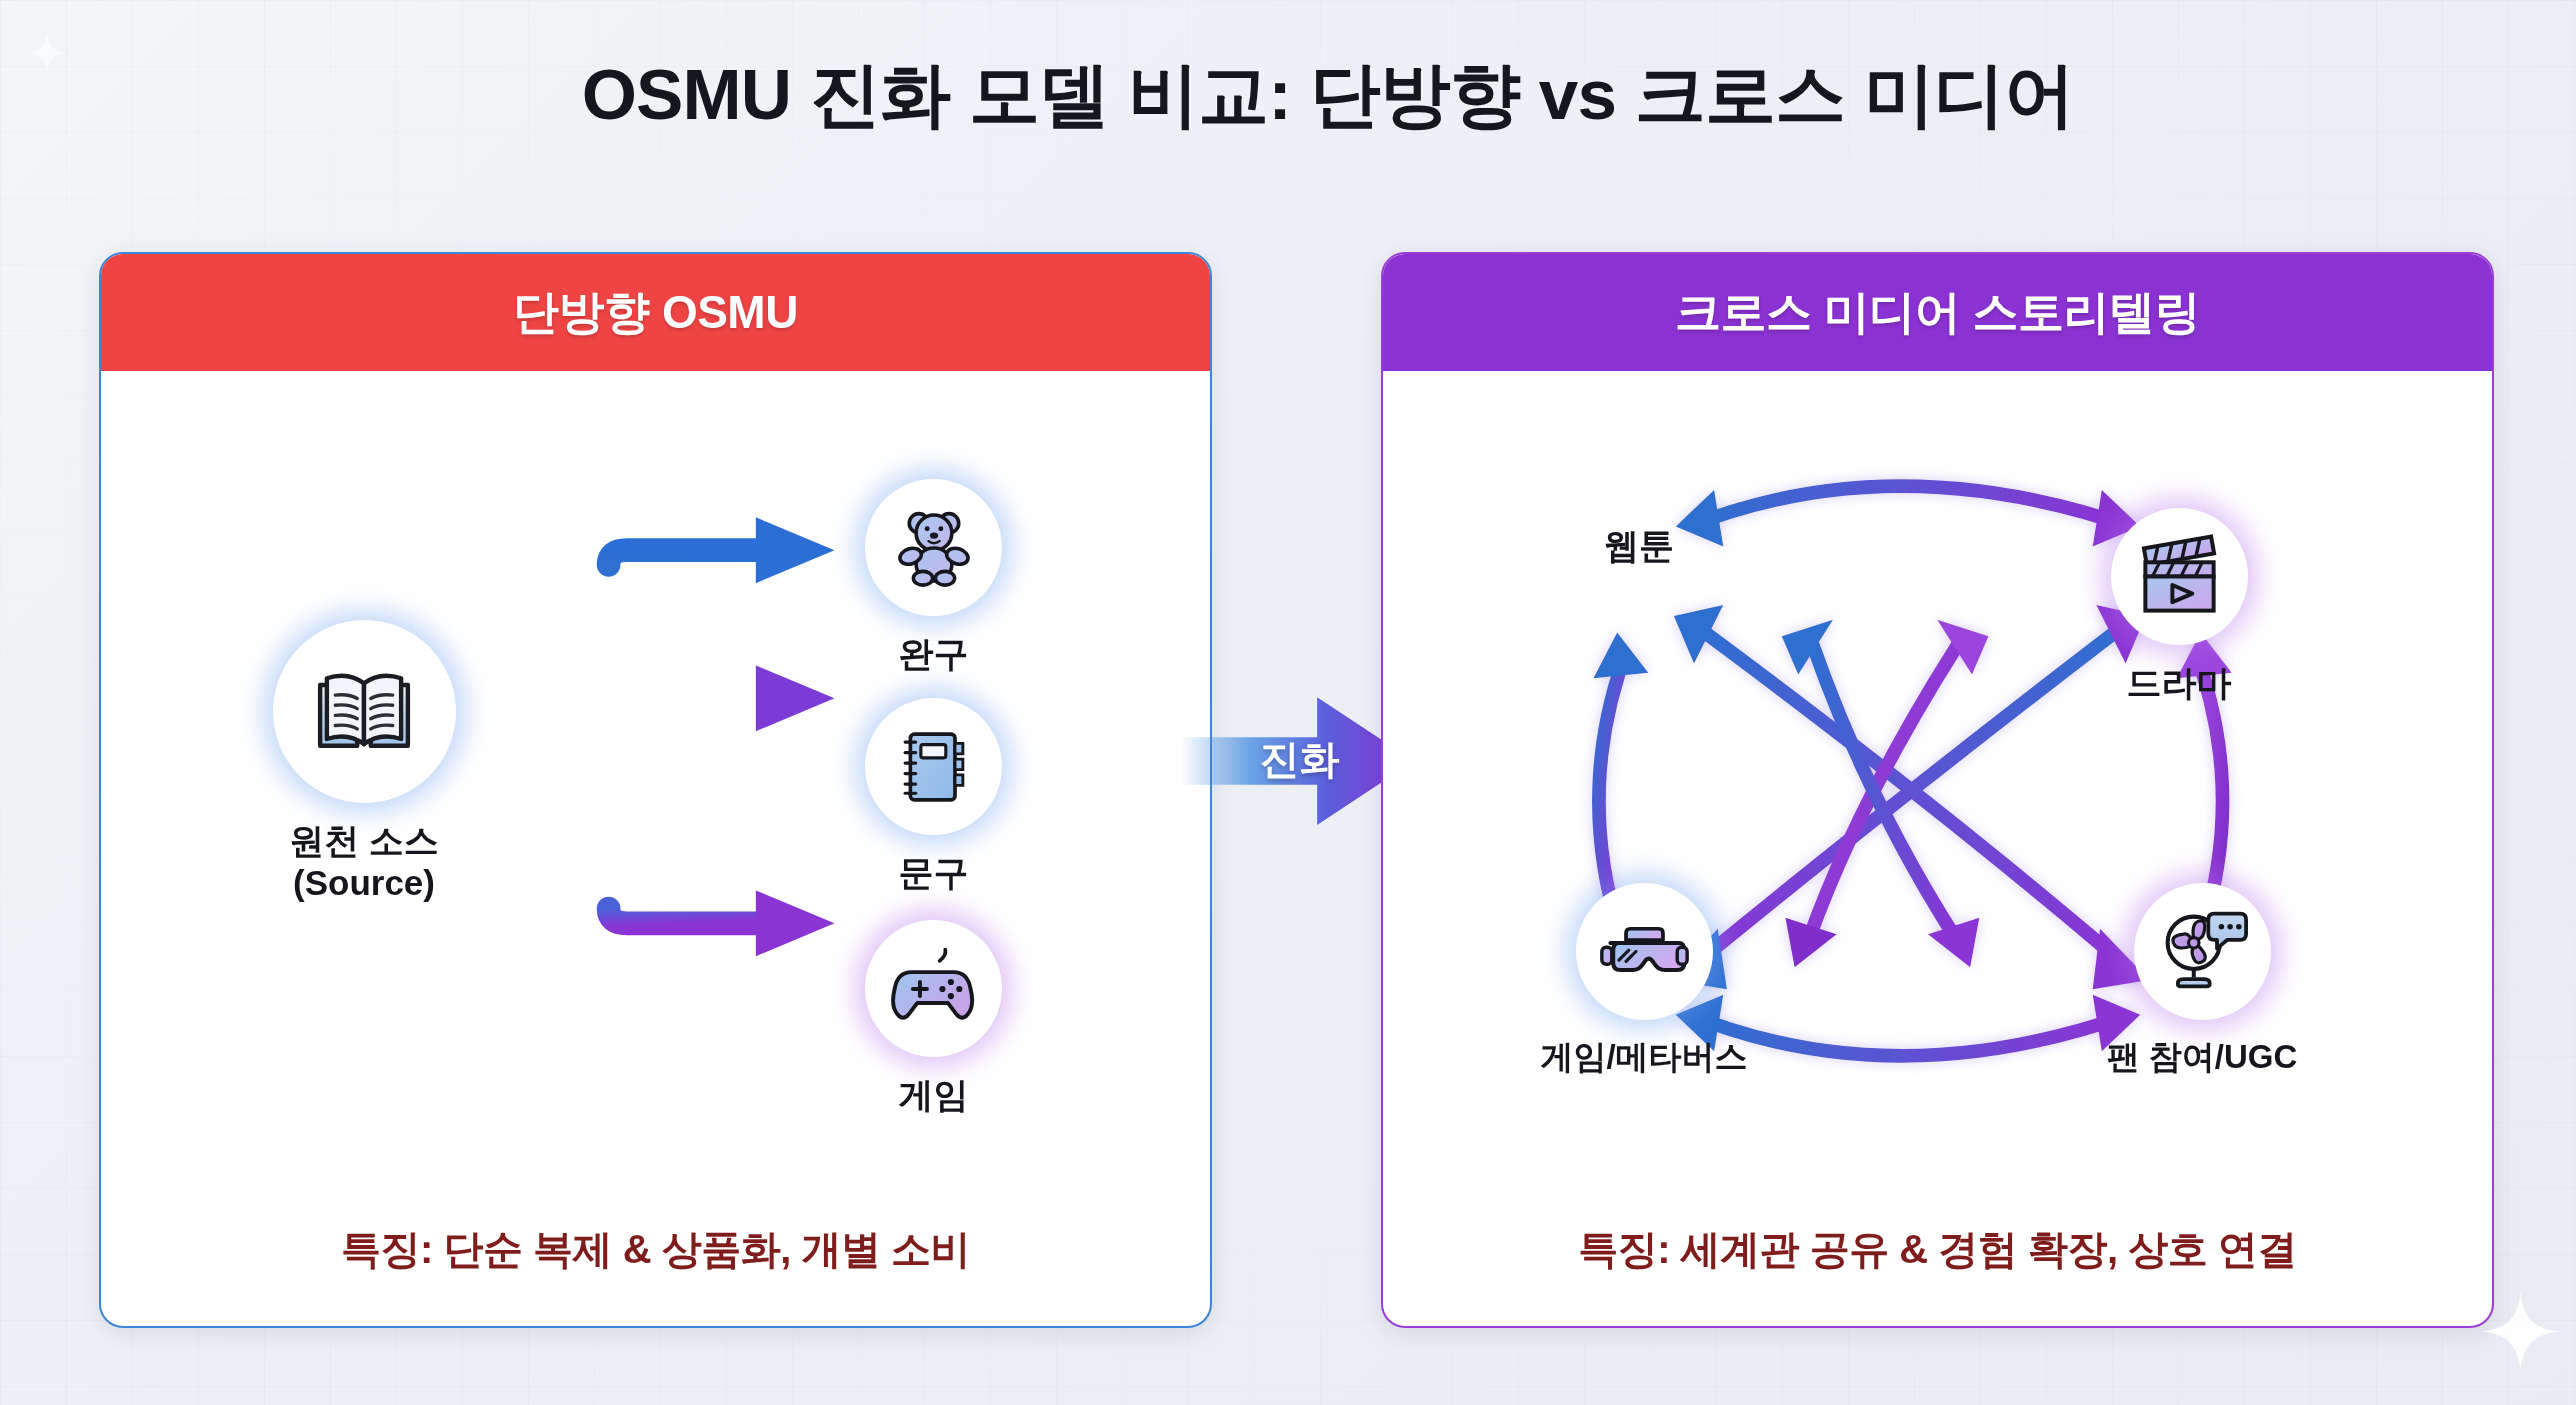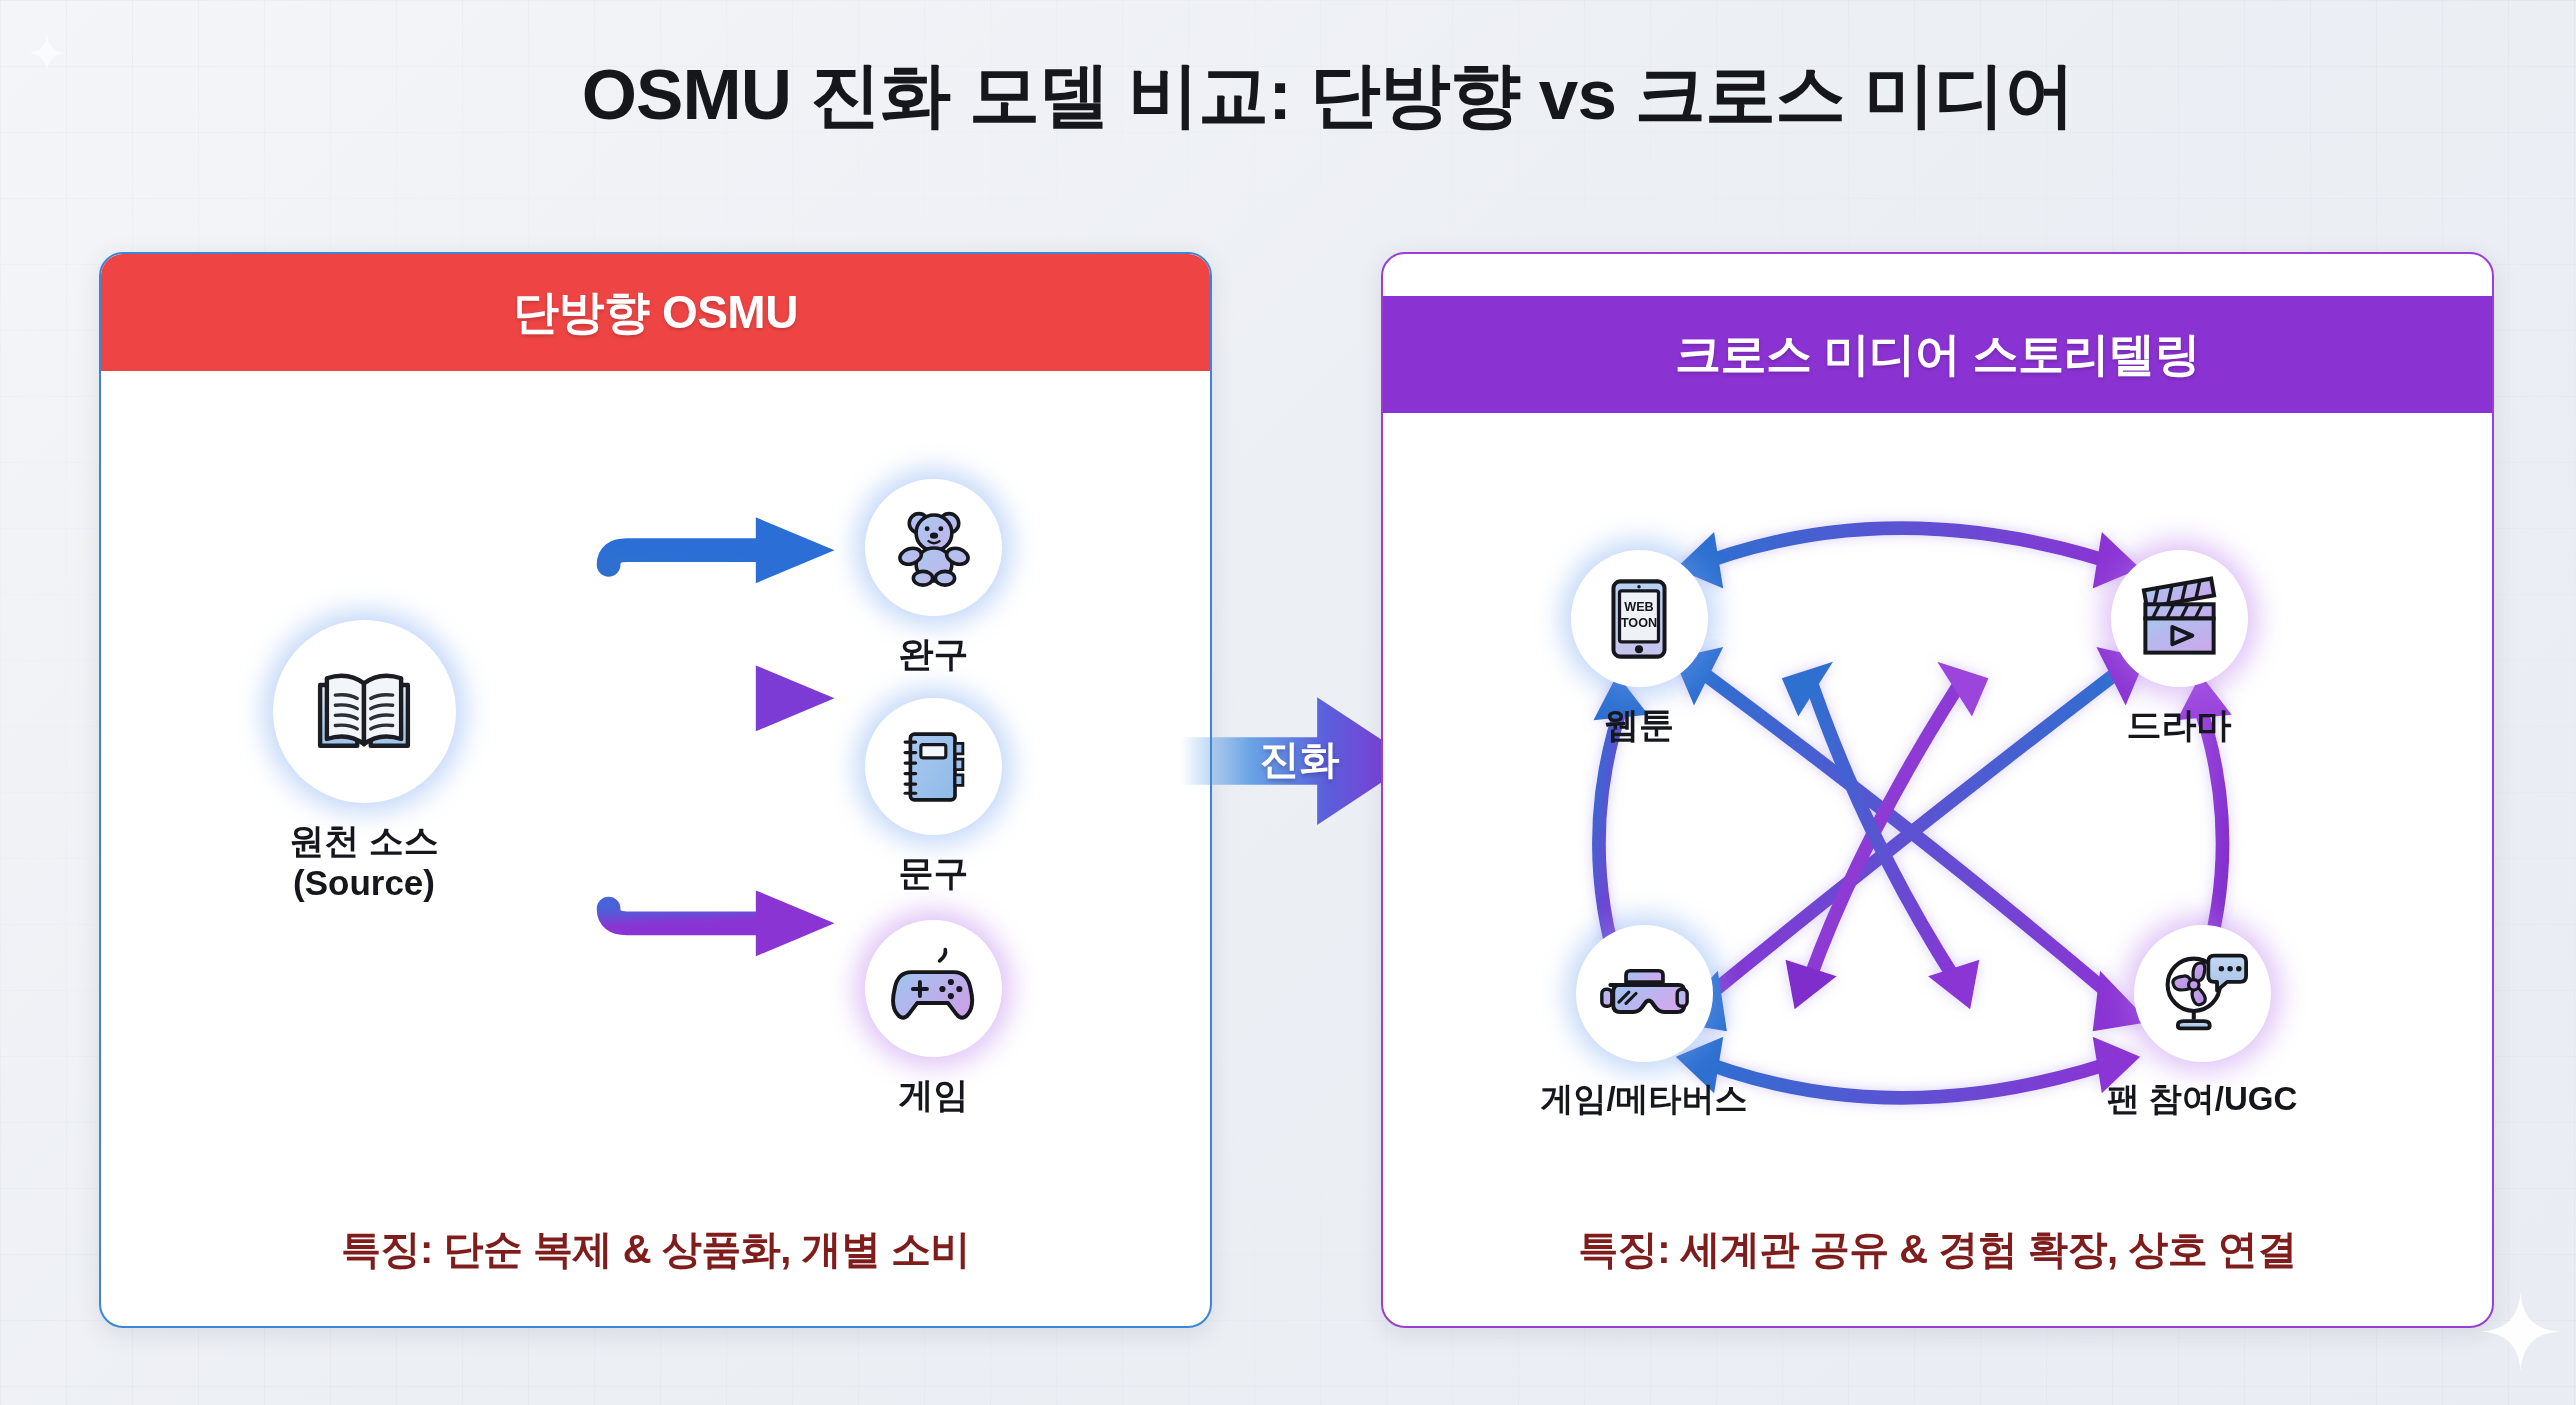--- a/index.html
+++ b/index.html
@@ -52,21 +52,21 @@
   #panel-right { left: 1381px; top: 252px; width: 1109px; height: 1072px; border: 2.7px solid #9b3fd4; }
 
   .panel-header {
     height: 117px;
     display: flex; align-items: center; justify-content: center;
     font-size: 46px; font-weight: 700; color: #ffffff;
     text-shadow: 0 1.8px 3.7px rgba(0,0,0,0.18);
     letter-spacing: -0.5px;
   }
   #panel-left  .panel-header { background: #ef4444; }
-  #panel-right .panel-header { background: #8b32d2; margin-top: 42px; }
+  #panel-right .panel-header { background: #8b32d2; }
 
   .panel-body { position: relative; height: 951px; }
 
   .panel-footer {
     position: absolute;
     bottom: 49px; left: 0; width: 100%;
     text-align: center;
     font-size: 40px; font-weight: 700; color: #7f1d1d;
     letter-spacing: -0.5px;
     white-space: nowrap;
@@ -362,36 +362,20 @@
           <polygon points="440,598 496,616 450,652" fill="#7f2ecb"></polygon>
 
           <path d="M 470 300 Q 530 470 626 620" stroke="url(#cBP)"></path>
           <polygon points="492,272 436,290 454,332" fill="#2f6fd0"></polygon>
           <polygon points="652,598 596,616 642,652" fill="#8b34d4"></polygon>
 
         </g>
       </svg>
 
       <div class="node" id="node-webtoon">
-        <div class="node-circle blue-glow">
-          <svg width="86" height="86" viewBox="0 0 64 64">
-            <defs>
-              <linearGradient id="tabG" x1="0" y1="0" x2="0" y2="1">
-                <stop offset="0%" stop-color="#b6d2f2"></stop>
-                  <stop offset="100%" stop-color="#c7c4ec"></stop>
-              </linearGradient>
-            </defs>
-            <rect x="13" y="4" width="38" height="56" rx="5" fill="url(#tabG)" stroke="#15171c" stroke-width="3"></rect>
-            <rect x="17.5" y="11" width="29" height="38" rx="1.5" fill="#eef2f7" stroke="#15171c" stroke-width="2.4"></rect>
-            <circle cx="32" cy="8" r="1.3" fill="#15171c"></circle>
-            <circle cx="32" cy="54.5" r="3" fill="#15171c"></circle>
-            <text x="32" y="26" text-anchor="middle" font-family="Liberation Sans, sans-serif" font-size="9.4" font-weight="700" fill="#15171c">WEB</text>
-            <text x="32" y="38" text-anchor="middle" font-family="Liberation Sans, sans-serif" font-size="9.4" font-weight="700" fill="#15171c">TOON</text>
-          </svg>
-        </div>
         <div class="node-label">웹툰</div>
       </div>
 
       <div class="node" id="node-drama">
         <div class="node-circle purple-glow">
           <svg width="91" height="91" viewBox="0 0 64 64">
             <defs>
               <linearGradient id="clapG" x1="0" y1="0" x2="1" y2="1">
                 <stop offset="0%" stop-color="#a8c5ef"></stop>
                   <stop offset="100%" stop-color="#cda6ec"></stop>

